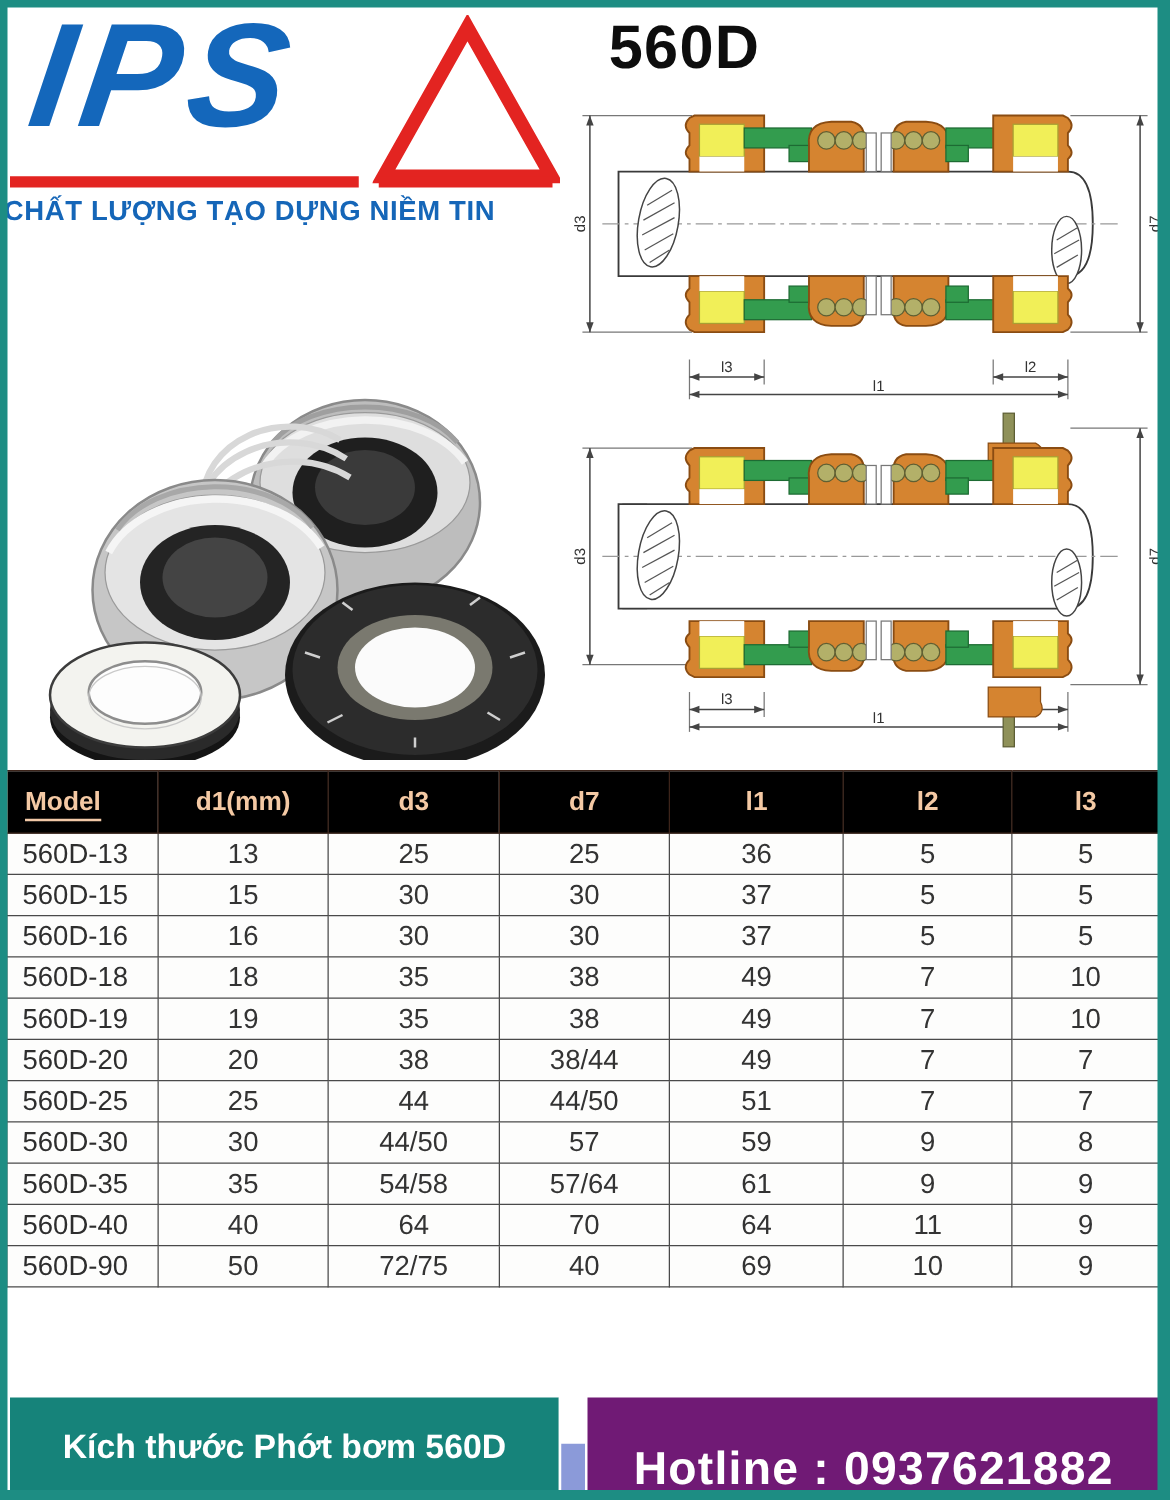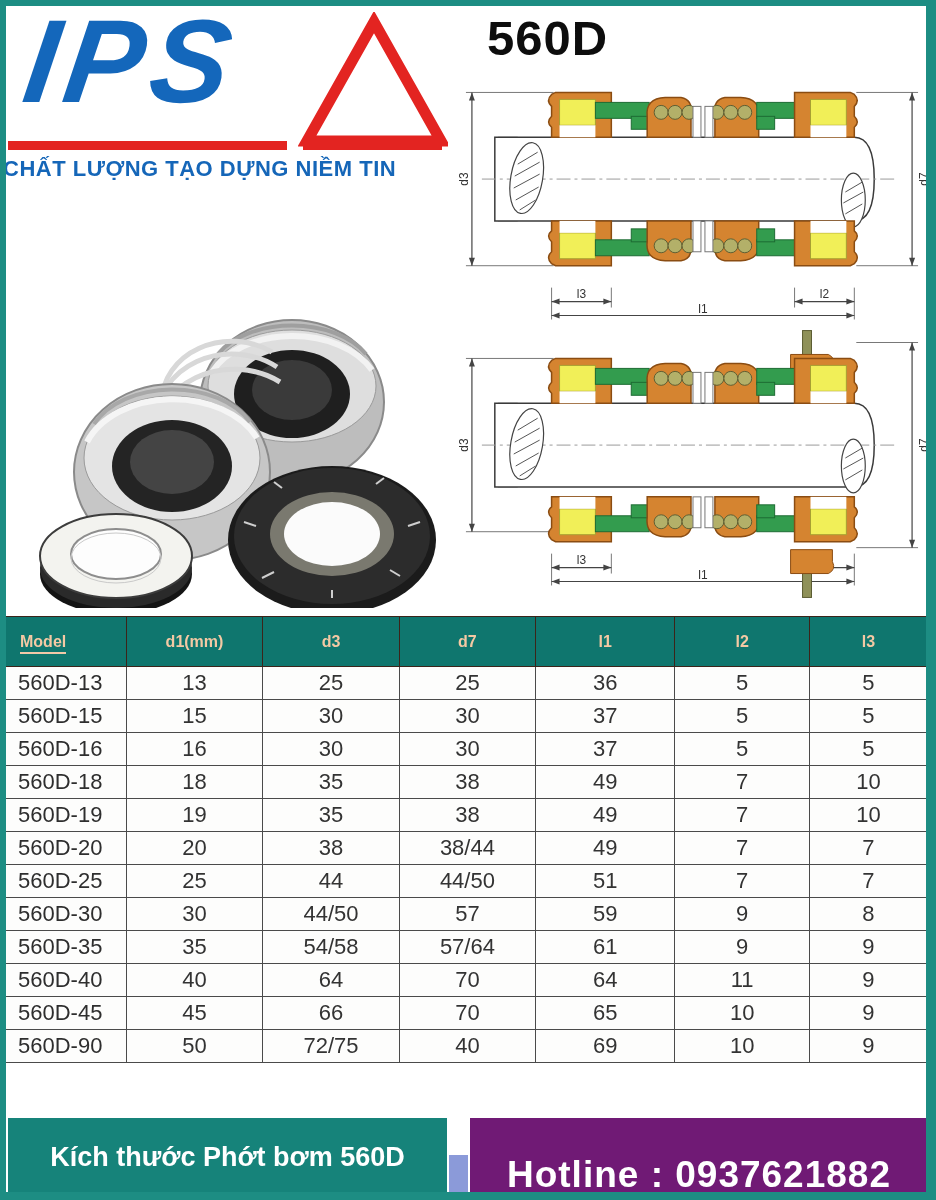--- a/index.html
+++ b/index.html
@@ -39,21 +39,21 @@
   .diagram2{position:absolute;left:452px;top:328px;}
   .photo{position:absolute;left:12px;top:282px;}
 
   
   .spec-table{
     position:absolute;left:5px;top:616px;width:923px;
     border-collapse:collapse;table-layout:fixed;
     font-family:"Liberation Sans", sans-serif;
   }
   .spec-table th{
-    background:#0f766e;color:#f4c9a4;font-size:16px;font-weight:bold;
+    background:#000000;color:#f4c9a4;font-size:21px;font-weight:bold;
     height:50px;border:1px solid #3c241a;border-left:1px solid #7e3b20;
     text-align:center;
   }
   .spec-table th:first-child{text-align:left;padding-left:14px;}
   .spec-table th:first-child .u{border-bottom:2px solid #f2c9a8;padding-bottom:2px;}
   .spec-table td{
     height:33px;border:1px solid #4a4a4a;background:#fdfdfc;
     font-size:22px;color:#333;text-align:center;padding:0;
   }
   .spec-table td.model-col{text-align:left;padding-left:12px;color:#2e2e2e;}
@@ -477,29 +477,20 @@
         <tr>
           <td class="model-col">560D-40</td>
           <td>40</td>
           <td>64</td>
           <td>70</td>
           <td>64</td>
           <td>11</td>
           <td>9</td>
         </tr>
         <tr>
-          <td class="model-col">560D-45</td>
-          <td>45</td>
-          <td>66</td>
-          <td>70</td>
-          <td>65</td>
-          <td>10</td>
-          <td>9</td>
-        </tr>
-        <tr>
           <td class="model-col">560D-90</td>
           <td>50</td>
           <td>72/75</td>
           <td>40</td>
           <td>69</td>
           <td>10</td>
           <td>9</td>
         </tr>
       </tbody>
   </table>

